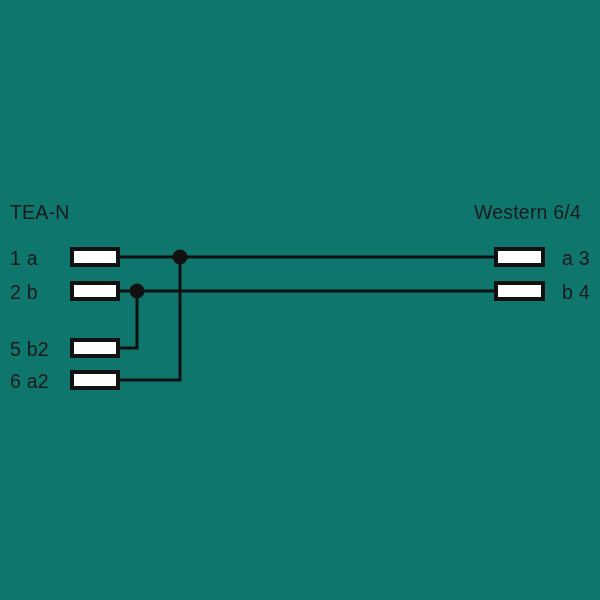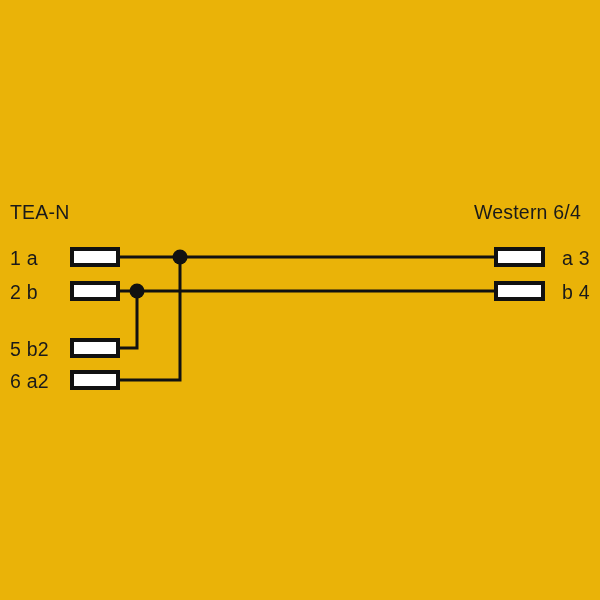--- a/index.html
+++ b/index.html
@@ -11,21 +11,21 @@
     width: 600px;
     height: 600px;
     overflow: hidden;
     font-family: "Liberation Sans", sans-serif;
     color: #1a1a1a;
   }
   #diagram-root {
     position: relative;
     width: 600px;
     height: 600px;
-    background: #eab308;
+    background: #0f766e;
   }
   #wiring-svg {
     position: absolute;
     left: 0;
     top: 0;
     width: 600px;
     height: 600px;
     display: block;
   }
   .hdr-text {

